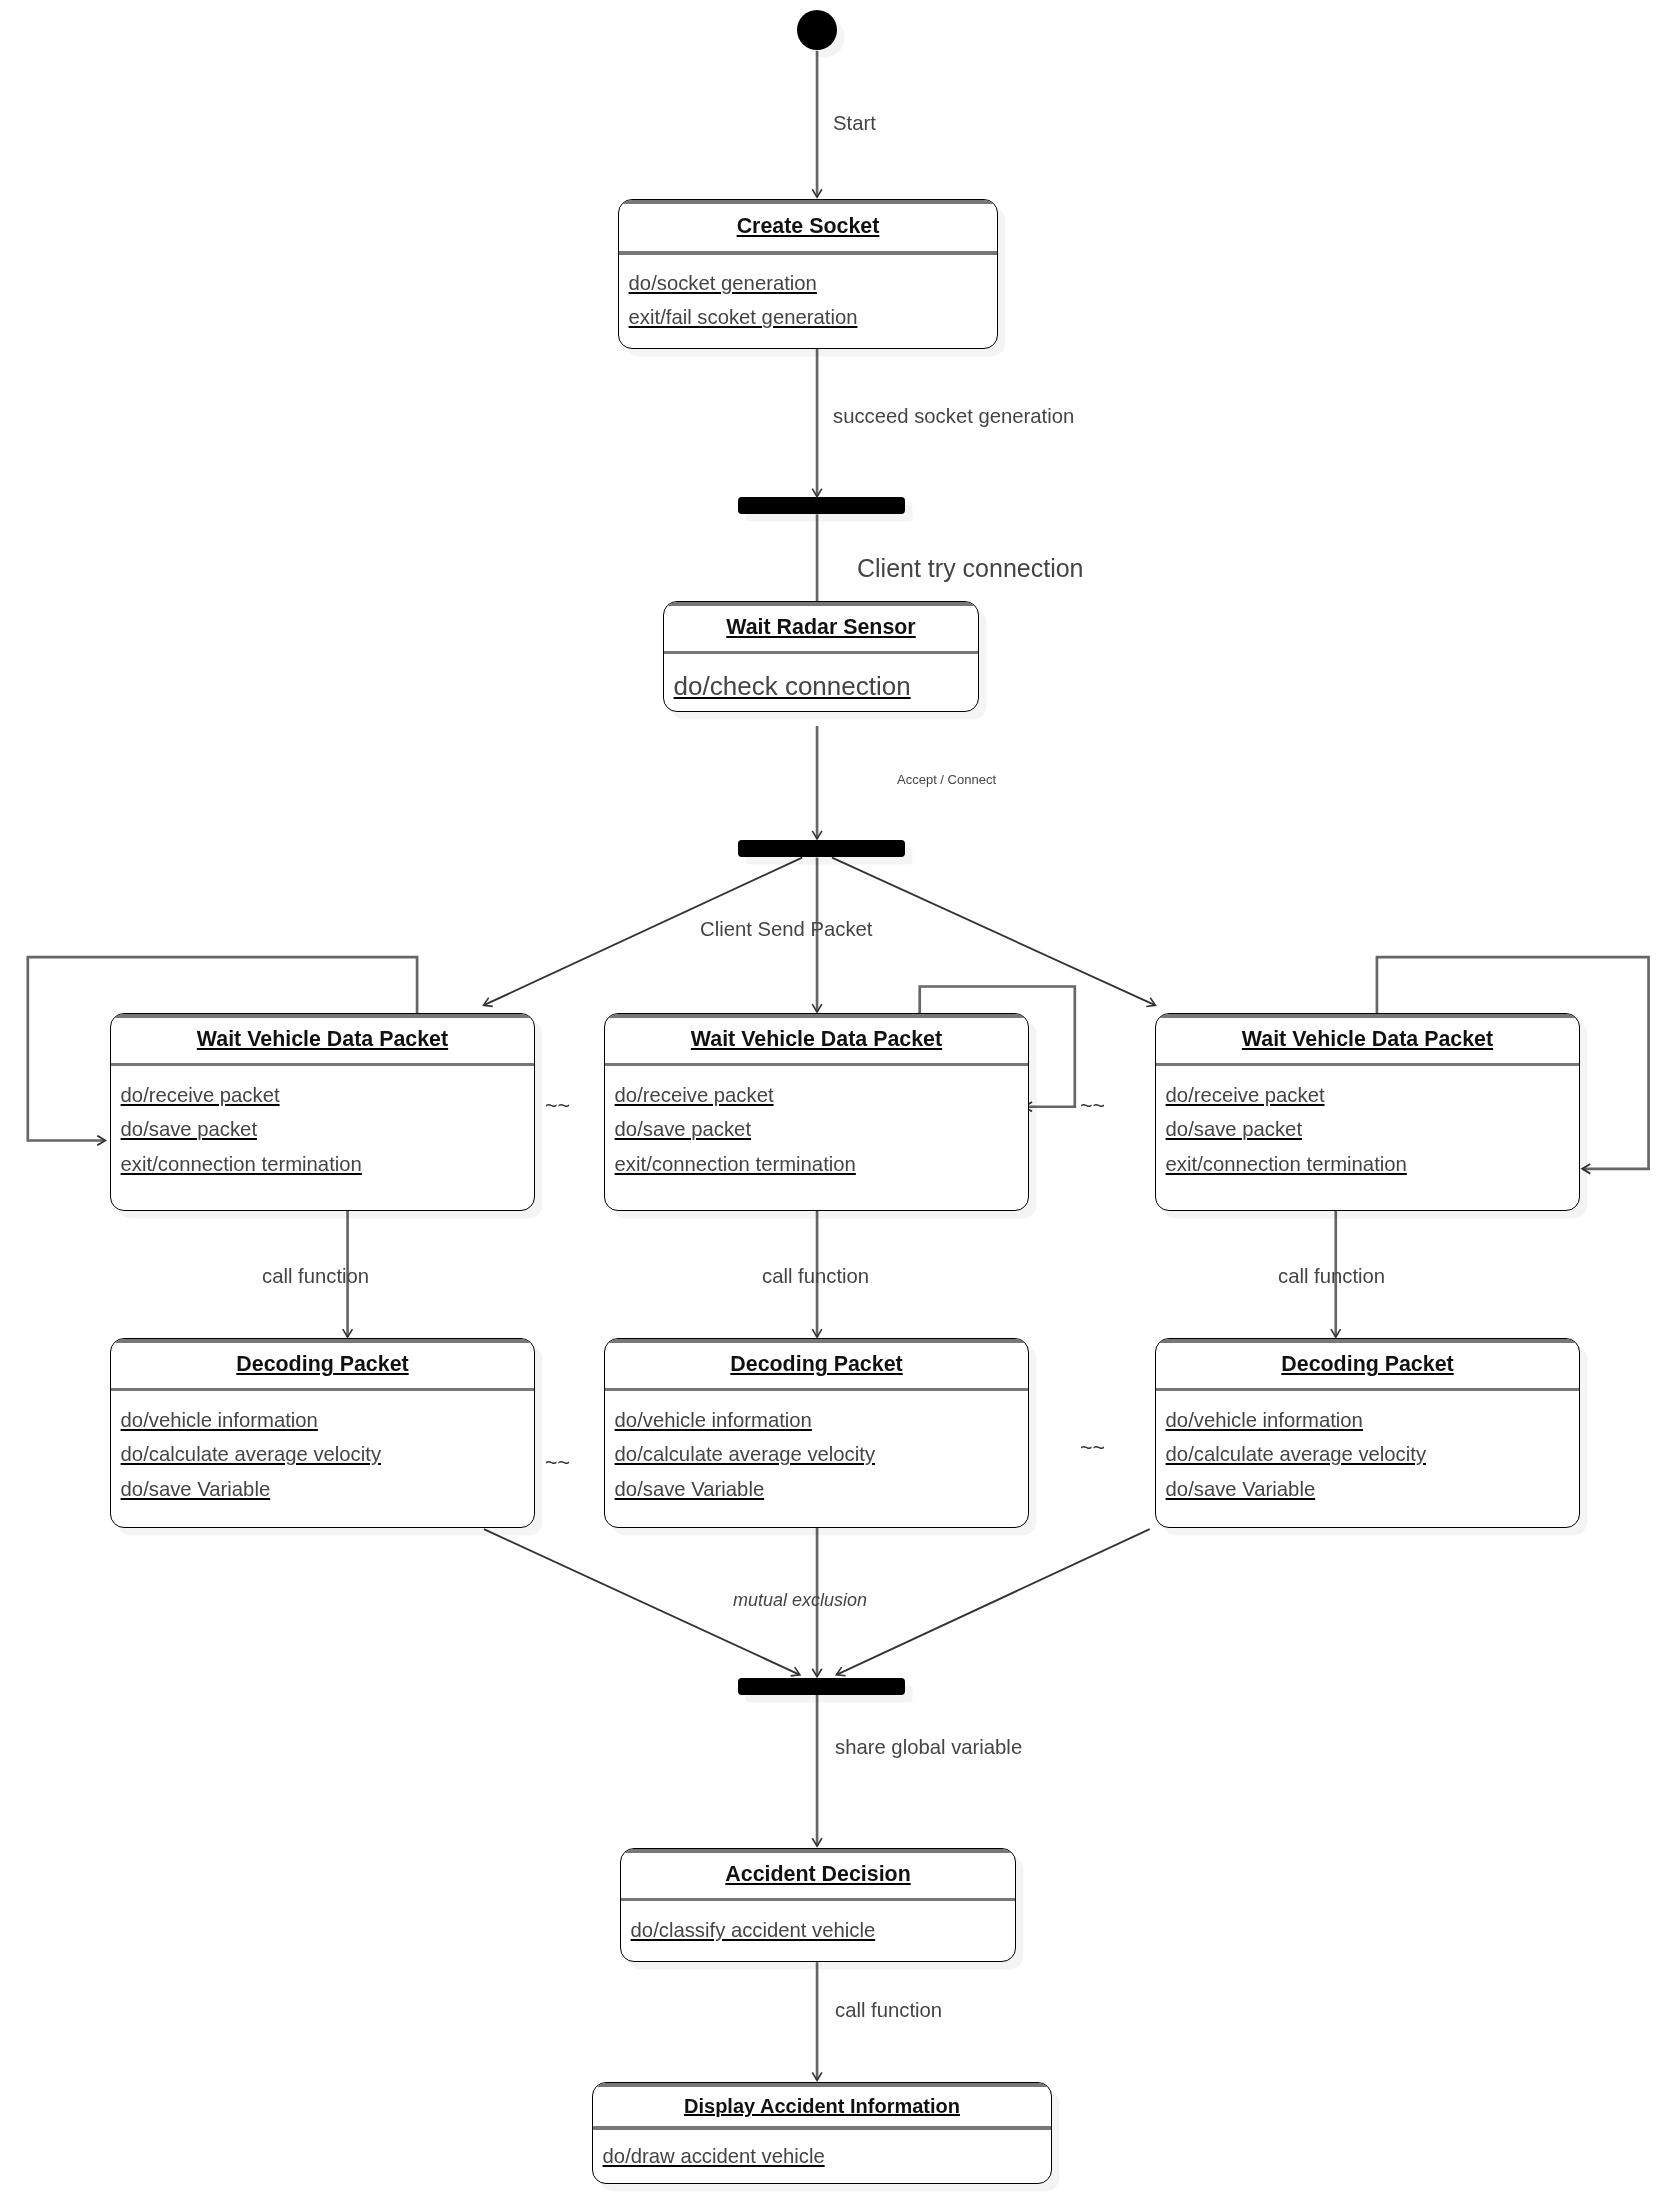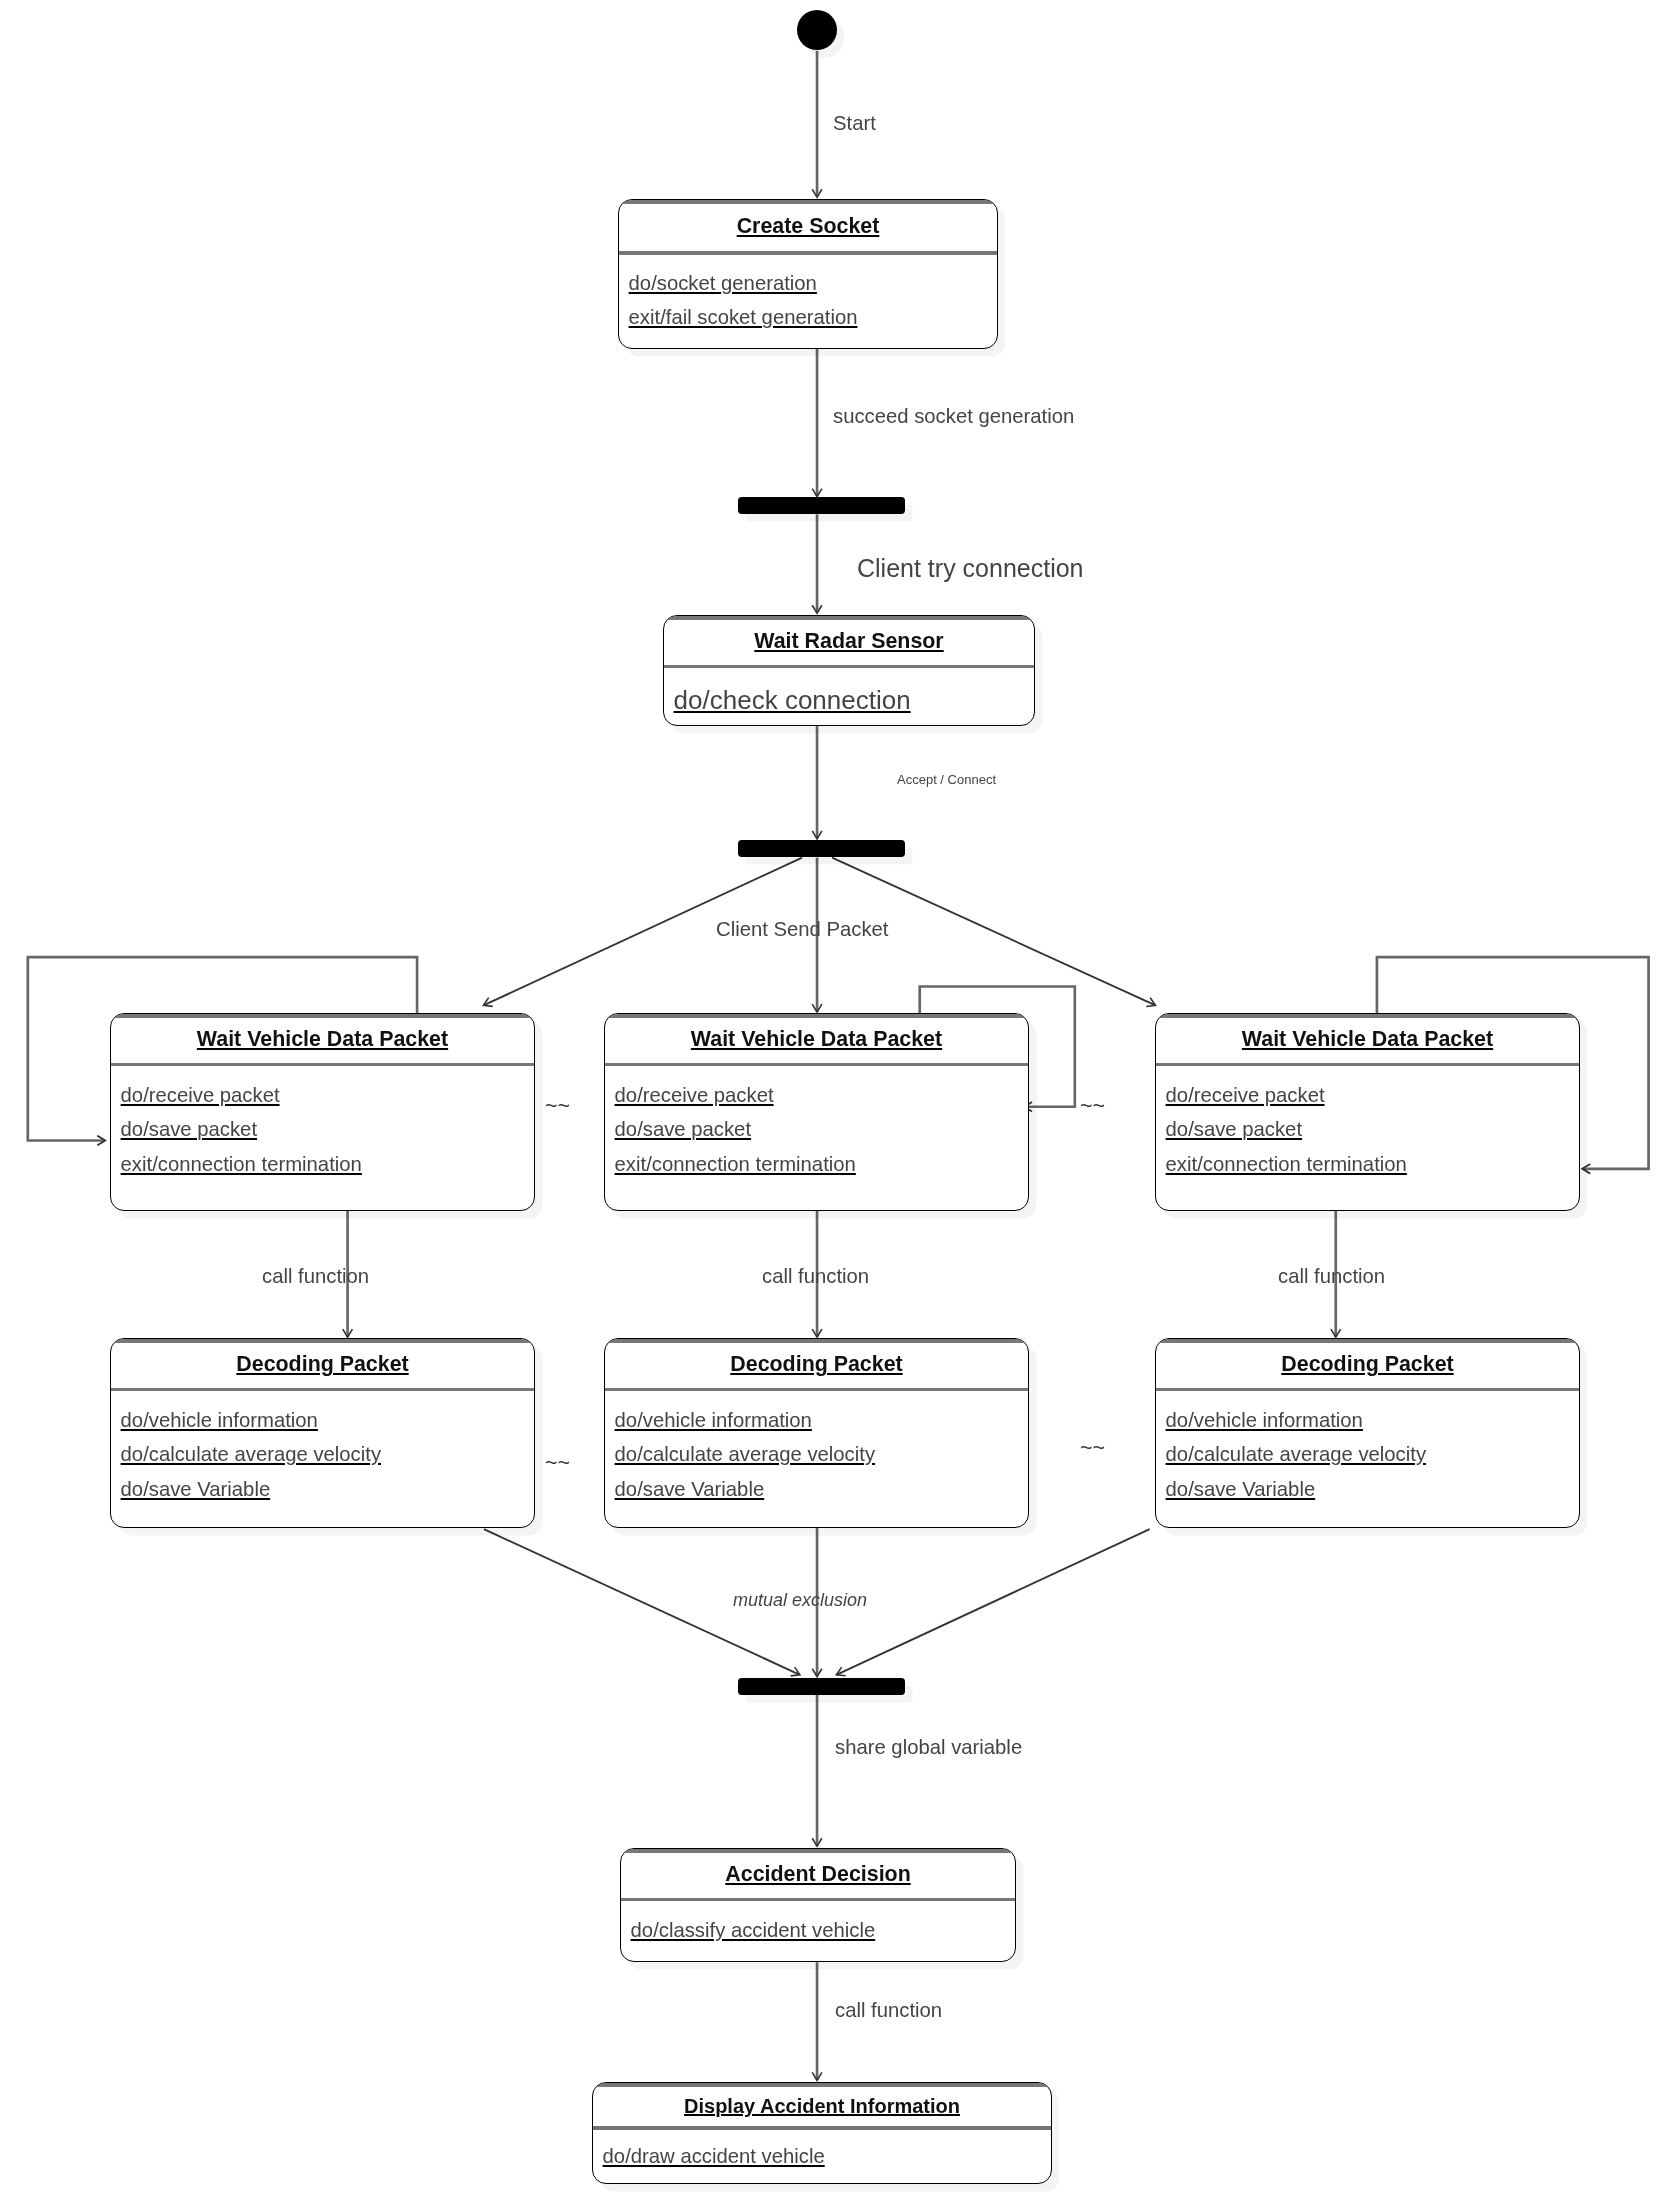--- a/index.html
+++ b/index.html
@@ -148,21 +148,21 @@
       <div class="state-divider"></div>
       <div class="state-body" style="font-size:20.3px;">
         <div>do/socket generation</div>
         <div>exit/fail scoket generation</div>
       </div>
     </div>
   </div>
 
   <div class="bar-node" style="left:738px; top:497px; width:167px; height:17px;"></div>
 
-  <div class="state-node" style="left:663px; top:615px; width:372px; height:111px;">
+  <div class="state-node" style="left:663px; top:601px; width:316px; height:111px;">
     <div class="state-box">
       <div class="state-topbar"></div>
       <div class="state-title" style="font-size:21.4px; padding:10.7px 0 10.7px 0;">Wait Radar Sensor</div>
       <div class="state-divider"></div>
       <div class="state-body" style="font-size:26px;">
         <div>do/check connection</div>
       </div>
     </div>
   </div>
 
@@ -271,21 +271,21 @@
   </div>
 
   <div class="edge-label" style="left:833px; top:113px; font-size:20.3px;">Start</div>
 
   <div class="edge-label" style="left:833px; top:406px; font-size:20.3px;">succeed socket generation</div>
 
   <div class="edge-label" style="left:857px; top:556px; font-size:25px;">Client try connection</div>
 
   <div class="edge-label" style="left:853px; top:773px; font-size:13px;margin-left:44px;">Accept / Connect</div>
 
-  <div class="edge-label" style="left:716px; top:919px; font-size:20.3px;">Client Send Packet</div>
+  <div class="edge-label" style="left:700px; top:919px; font-size:20.3px;">Client Send Packet</div>
 
   <div class="edge-label" style="left:262px; top:1266px; font-size:20.3px;">call function</div>
 
   <div class="edge-label" style="left:762px; top:1266px; font-size:20.3px;">call function</div>
 
   <div class="edge-label" style="left:1278px; top:1266px; font-size:20.3px;">call function</div>
 
   <div class="edge-label" style="left:733px; top:1591px; font-size:18px;font-style:italic;">mutual exclusion</div>
 
   <div class="edge-label" style="left:835px; top:1737px; font-size:20.3px;">share global variable</div>

